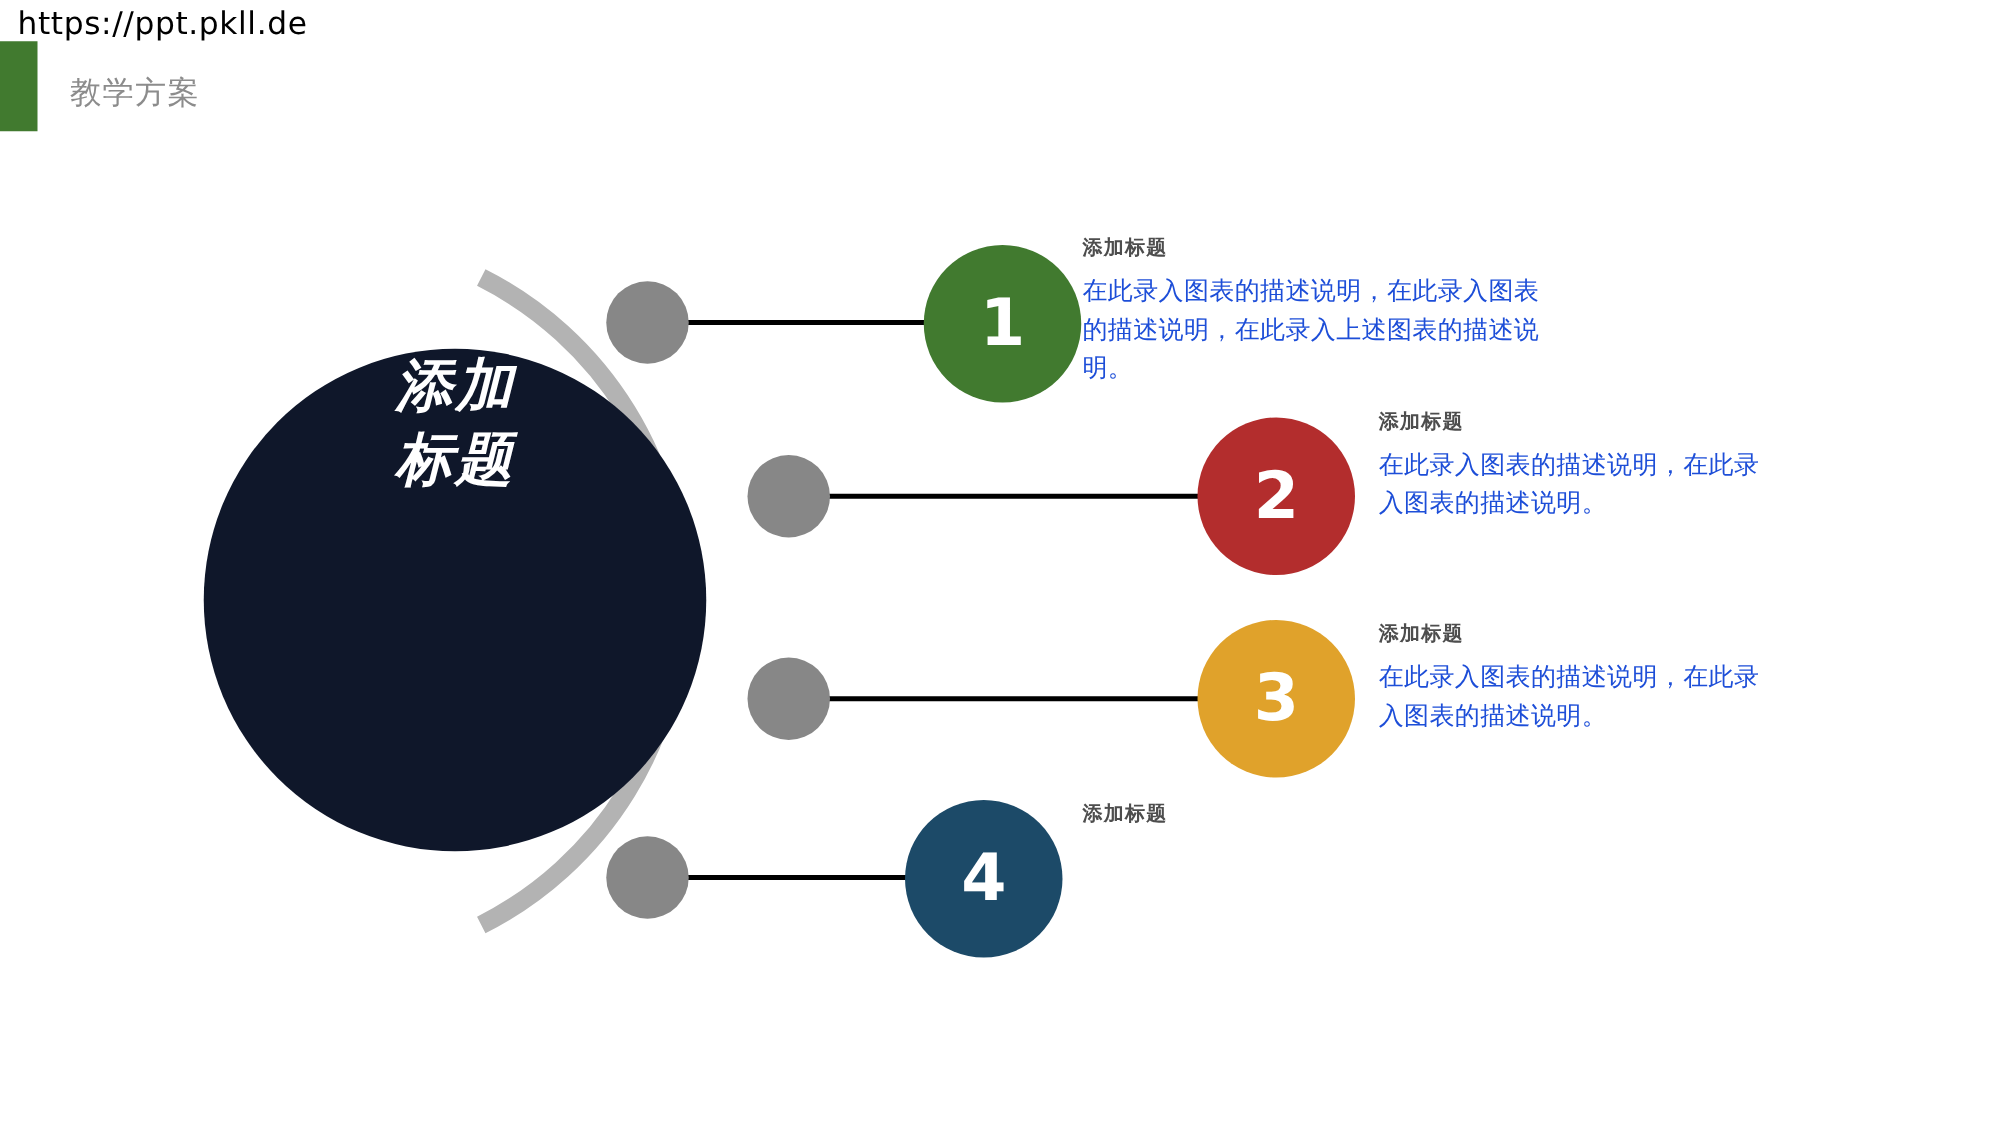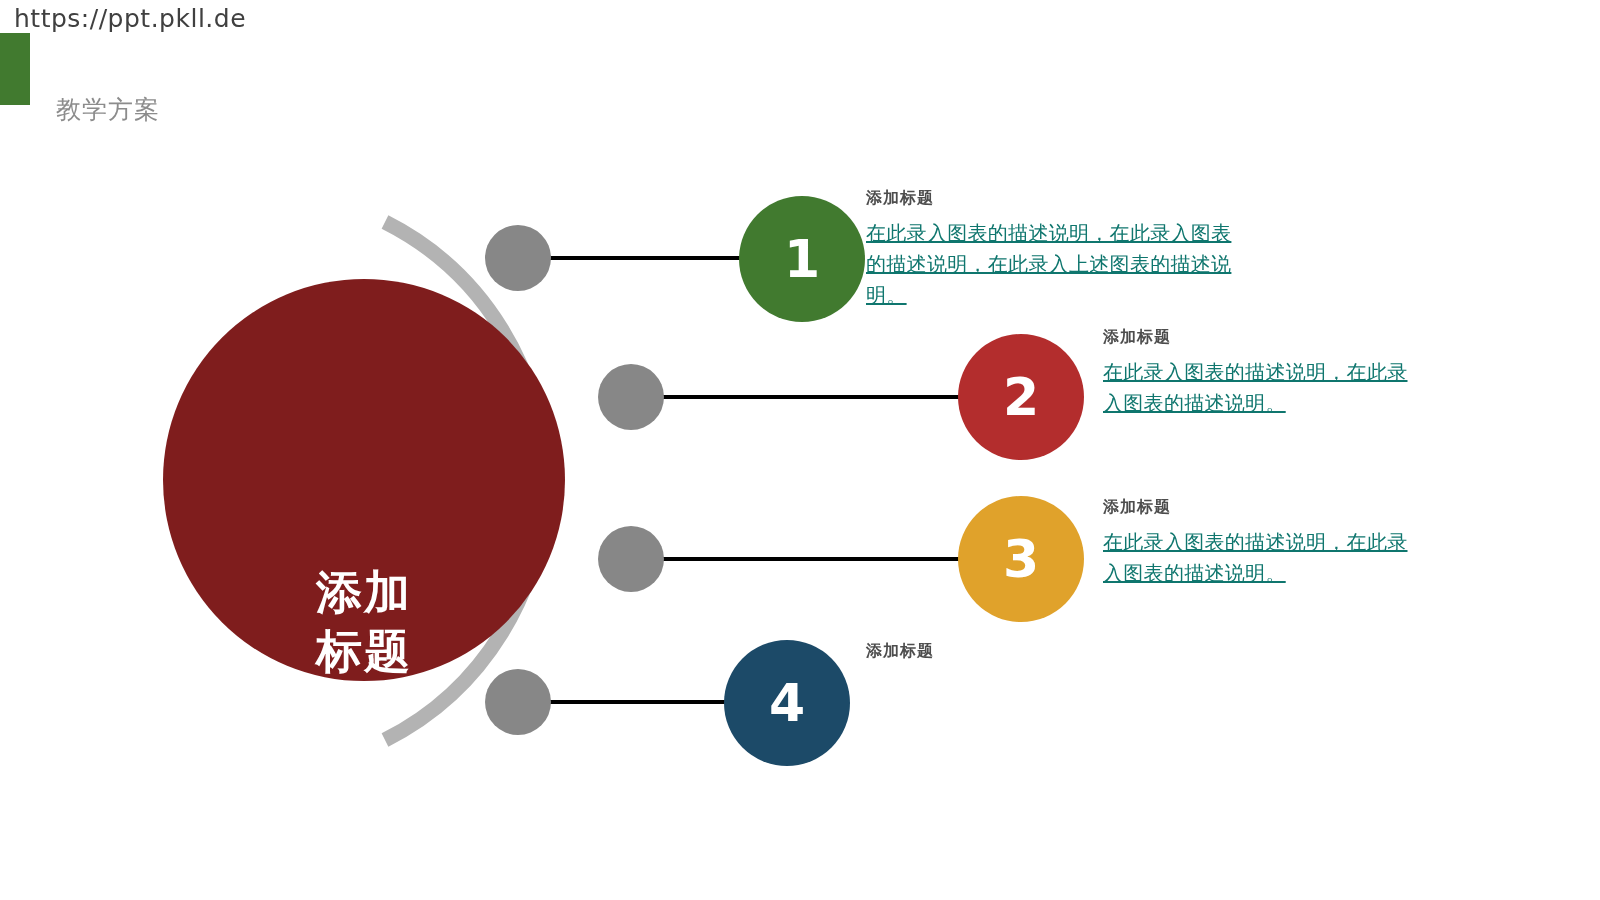--- a/index.html
+++ b/index.html
@@ -15,21 +15,21 @@
     font-family: "Liberation Sans", "DejaVu Sans", sans-serif;
   }
 
   
   .watermark {
     position: absolute;
     left: 14px;
     top: 4px;
     font-size: 25px;
     letter-spacing: 0.5px;
-    color: #404040;
+    color: #000000;
     font-family: "DejaVu Sans", sans-serif;
     white-space: nowrap;
     user-select: none;
   }
 
   
   .header-bar {
     position: absolute;
     left: 0;
     top: 33px;
@@ -38,21 +38,20 @@
     background: #417a2f;
   }
   .header-title {
     position: absolute;
     left: 56px;
     top: 57px;
     font-size: 25px;
     color: #8c8c8c;
     letter-spacing: 1px;
     white-space: nowrap;
-    margin-top: 36px;
   }
 
   
   .diagram {
     position: absolute;
     left: 0;
     top: 0;
     width: 1600px;
     height: 900px;
   }
@@ -65,24 +64,25 @@
   }
 
   
   .hub {
     position: absolute;
     left: 163px;
     top: 279px;
     width: 402px;
     height: 402px;
     border-radius: 50%;
-    background: #7f1d1d;
+    background: #0f172a;
     display: flex;
-    align-items: flex-end;
+    align-items: flex-start;
     justify-content: center;
+    font-style: italic;
   }
   .hub-label {
     color: #ffffff;
     font-size: 46px;
     font-weight: bold;
     line-height: 1.28;
     text-align: center;
     letter-spacing: 2px;
     white-space: pre-line;
   }
@@ -125,25 +125,24 @@
   .item-title {
     font-size: 16px;
     font-weight: bold;
     color: #4d4d4d;
     letter-spacing: 1px;
     margin: 0 0 9px 0;
     white-space: nowrap;
   }
   .item-desc {
     font-size: 20px;
-    color: #0f766e;
+    color: #1d4ed8;
     line-height: 31px;
     margin: 0;
     letter-spacing: 0.3px;
-    text-decoration: underline;
   }
 </style>
 </head>
 <body>
 
 <div class="watermark">https://ppt.pkll.de</div>
 
 <div class="header-bar"></div>
 <div class="header-title">教学方案</div>
 

